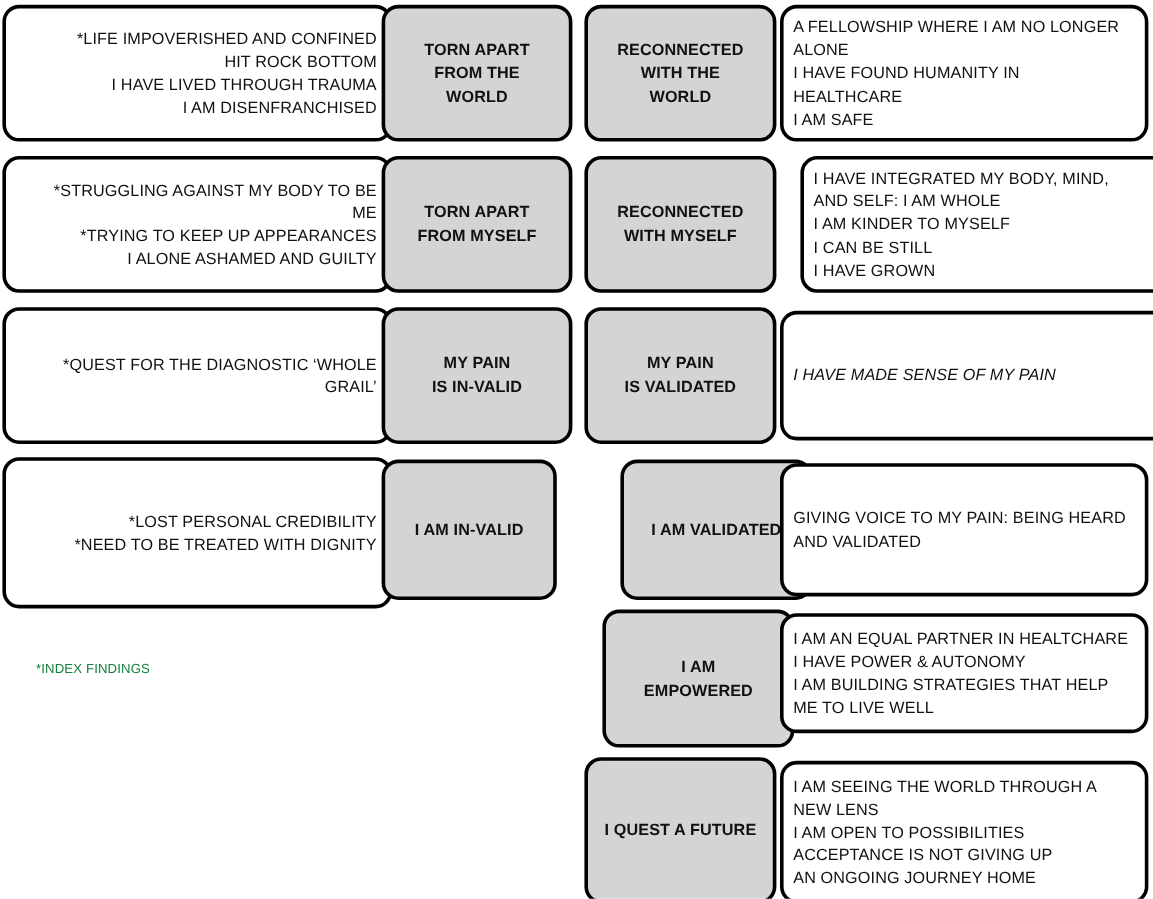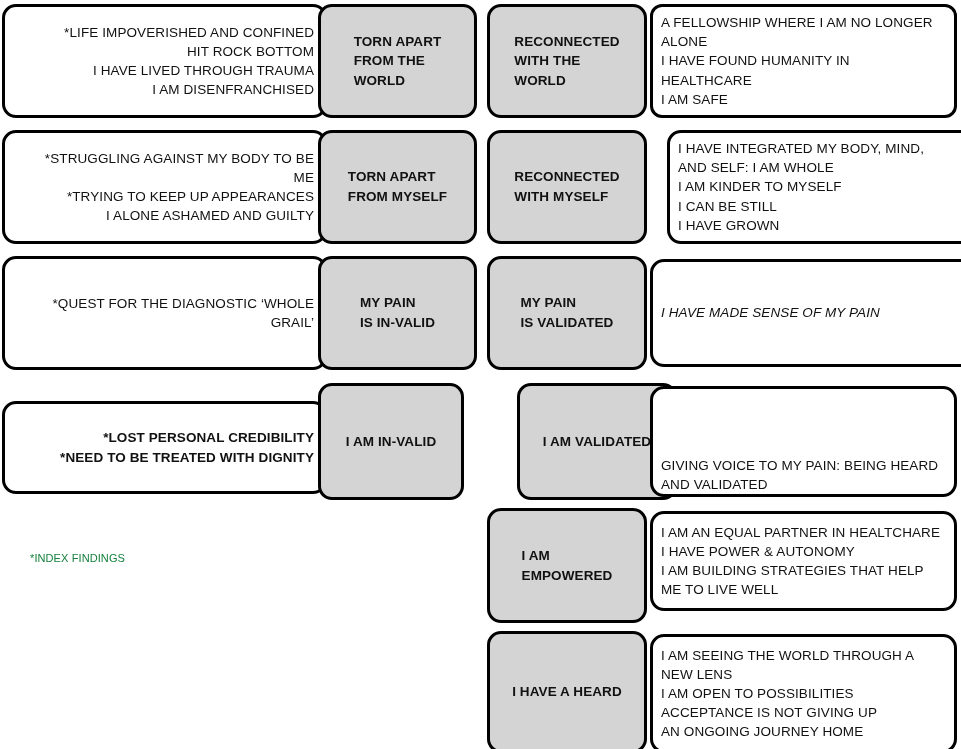--- a/index.html
+++ b/index.html
@@ -30,21 +30,21 @@
     border-radius: 14px;
     background: #ffffff;
     display: flex;
     align-items: center;
     overflow: hidden;
   }
 
   .box.theme {
     background: #d4d4d4;
     justify-content: center;
-    text-align: left;
+    text-align: center;
   }
 
   .box-text {
     font-size: 13.5px;
     line-height: 1.42;
     color: #111111;
     letter-spacing: 0.1px;
     white-space: pre-line;
   }
 
@@ -108,34 +108,34 @@
 
   <div class="box findings" style="left:2px; top:256px; width:325px; height:114px;">
     <span class="box-text">*QUEST FOR THE DIAGNOSTIC ‘WHOLE
 GRAIL’</span>
   </div>
   <div class="box theme" style="left:318px; top:256px; width:159px; height:114px;">
     <span class="box-text">MY PAIN
 IS IN-VALID</span>
   </div>
 
-  <div class="box findings" style="left:2px; top:401px; width:325px; height:93px;font-weight:bold;">
+  <div class="box findings" style="left:2px; top:381px; width:325px; height:126px;">
     <span class="box-text">*LOST PERSONAL CREDIBILITY
 *NEED TO BE TREATED WITH DIGNITY</span>
   </div>
   <div class="box theme" style="left:318px; top:383px; width:146px; height:117px;">
     <span class="box-text">I AM IN-VALID</span>
   </div>
 
   <div class="box theme" style="left:487px; top:4px; width:160px; height:114px;">
     <span class="box-text">RECONNECTED
 WITH THE
 WORLD</span>
   </div>
-  <div class="box outcomes" style="left:650px; top:4px; width:307px; height:114px;border-radius:12px;">
+  <div class="box outcomes" style="left:650px; top:4px; width:307px; height:114px;">
     <span class="box-text">A FELLOWSHIP WHERE I AM NO LONGER
 ALONE
 I HAVE FOUND HUMANITY IN
 HEALTHCARE
 I AM SAFE</span>
   </div>
 
   <div class="box theme" style="left:487px; top:130px; width:160px; height:114px;">
     <span class="box-text">RECONNECTED
 WITH MYSELF</span>
@@ -152,38 +152,38 @@
     <span class="box-text">MY PAIN
 IS VALIDATED</span>
   </div>
   <div class="box outcomes" style="left:650px; top:259px; width:352px; height:108px;font-style:italic;">
     <span class="box-text">I HAVE MADE SENSE OF MY PAIN</span>
   </div>
 
   <div class="box theme" style="left:487px; top:383px; width:160px; height:117px;margin-left:30px;">
     <span class="box-text">I AM VALIDATED</span>
   </div>
-  <div class="box outcomes" style="left:650px; top:386px; width:307px; height:111px;align-items:flex-end;">
+  <div class="box outcomes" style="left:650px; top:386px; width:307px; height:111px;">
     <span class="box-text">GIVING VOICE TO MY PAIN: BEING HEARD
 AND VALIDATED</span>
   </div>
 
-  <div class="box theme" style="left:487px; top:508px; width:160px; height:115px;">
+  <div class="box theme" style="left:502px; top:508px; width:160px; height:115px;">
     <span class="box-text">I AM
 EMPOWERED</span>
   </div>
   <div class="box outcomes" style="left:650px; top:511px; width:307px; height:100px;">
     <span class="box-text">I AM AN EQUAL PARTNER IN HEALTCHARE
 I HAVE POWER &amp; AUTONOMY
 I AM BUILDING STRATEGIES THAT HELP
 ME TO LIVE WELL</span>
   </div>
 
   <div class="box theme" style="left:487px; top:631px; width:160px; height:122px;">
-    <span class="box-text">I HAVE A HEARD</span>
+    <span class="box-text">I QUEST A FUTURE</span>
   </div>
   <div class="box outcomes" style="left:650px; top:634px; width:307px; height:119px;">
     <span class="box-text">I AM SEEING THE WORLD THROUGH A
 NEW LENS
 I AM OPEN TO POSSIBILITIES
 ACCEPTANCE IS NOT GIVING UP
 AN ONGOING JOURNEY HOME</span>
   </div>
 
   <div class="legend" style="left:30px; top:540px;">

